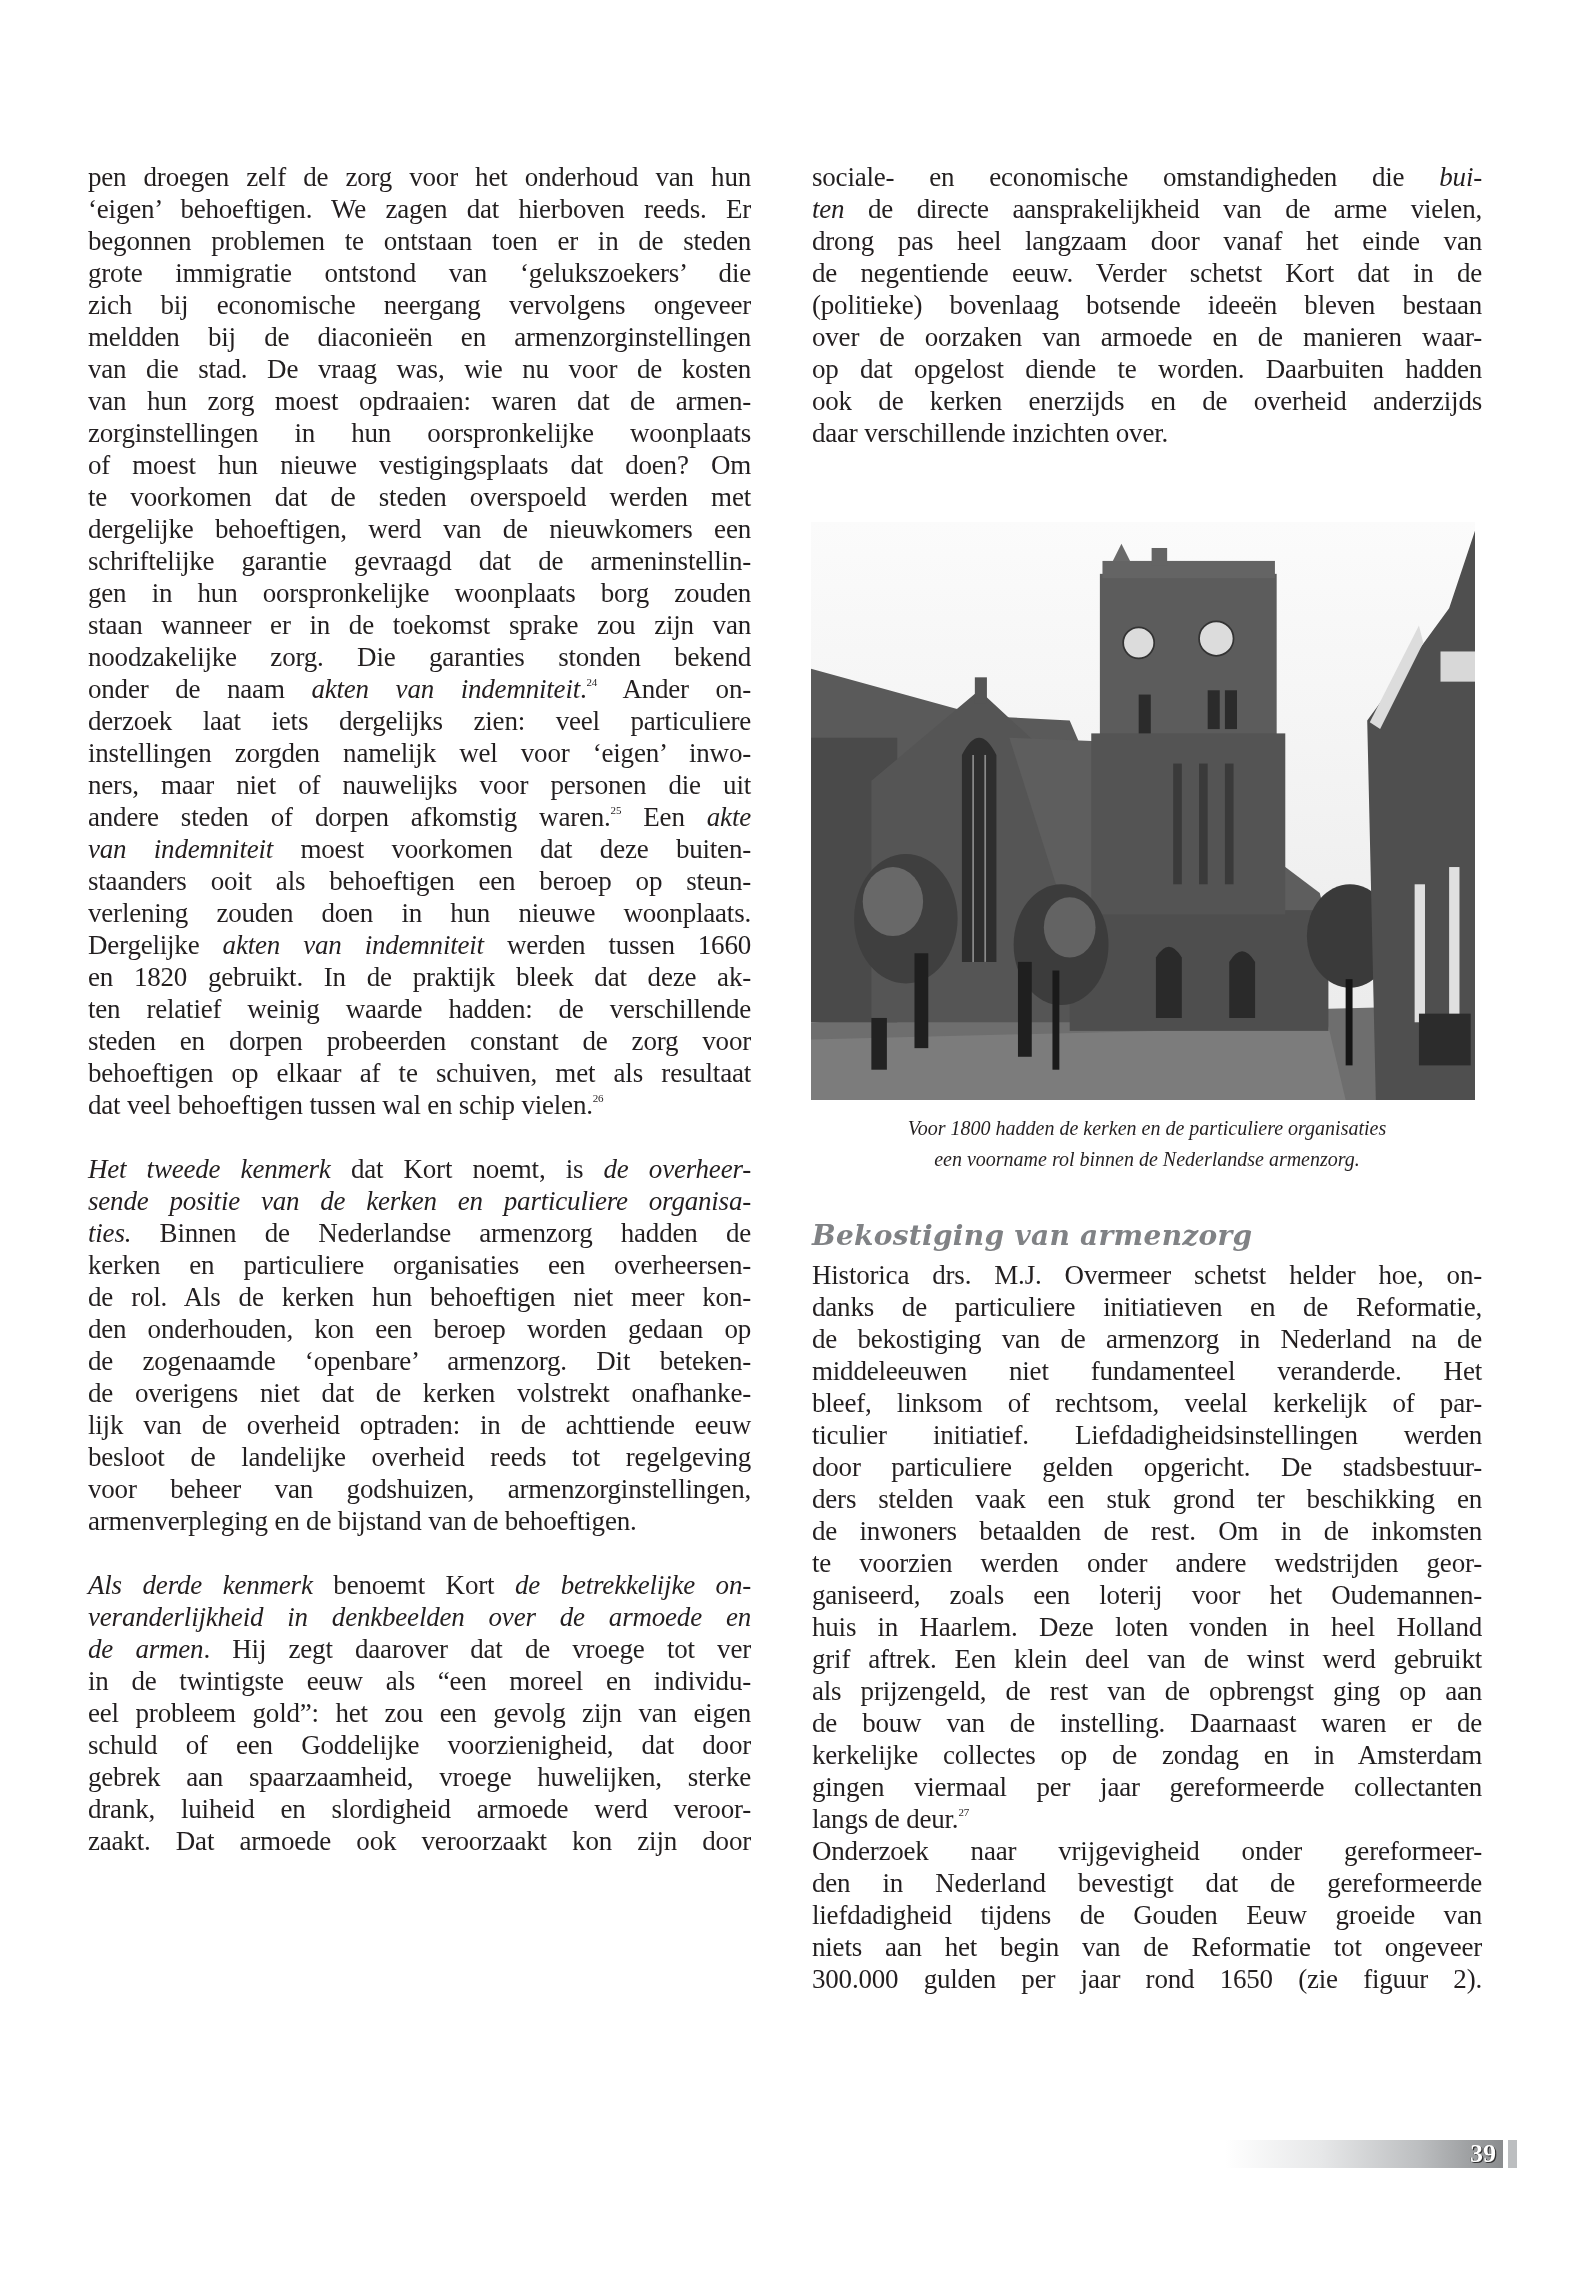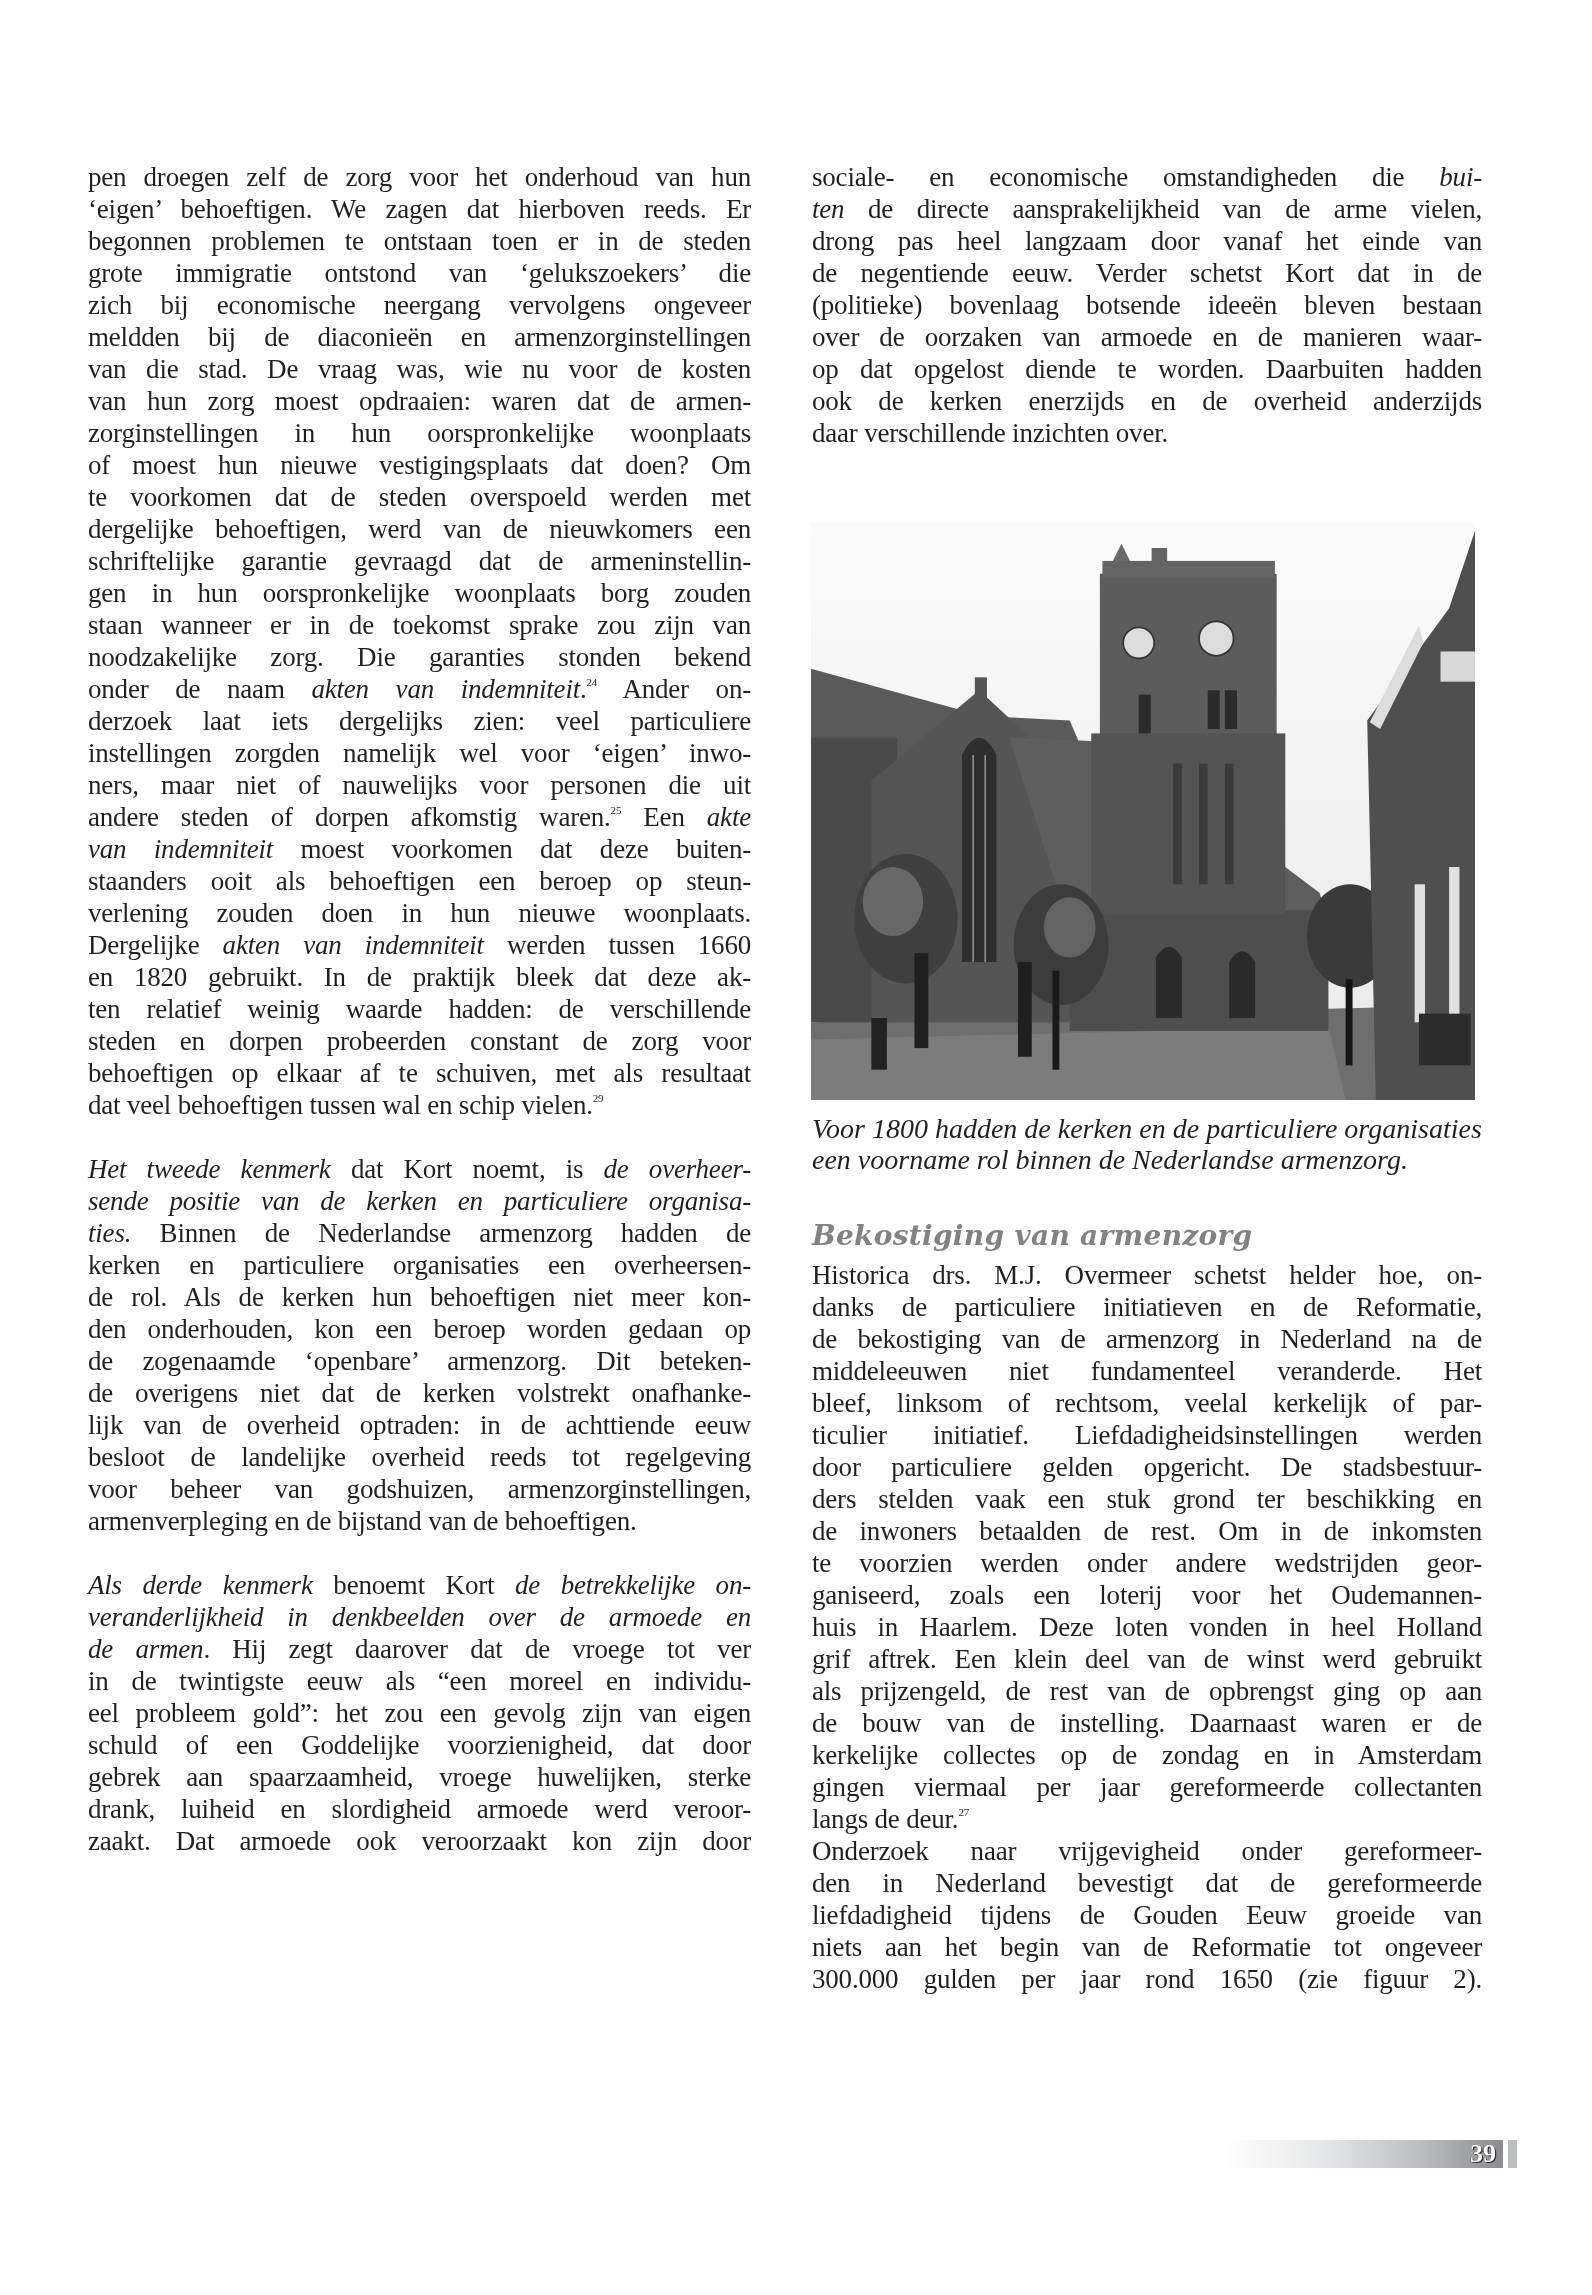--- a/index.html
+++ b/index.html
@@ -10,22 +10,22 @@
   .col-right { left:812px; top:161px; width:670px; }
   .line { display:block; height:32px; line-height:32px; font-size:27px;
           text-align:justify; text-align-last:justify; white-space:nowrap; letter-spacing:-0.2px; }
   .line.last { text-align-last:left; }
   .line .seg-i { font-style:italic; }
   .line sup { font-size:11px; line-height:0; position:relative; top:-1.7px; vertical-align:super; }
   .gap { display:block; height:32px; }
   .para { display:block; }
   .photo { position:absolute; left:811px; top:522px; width:664px; height:578px;
            background:#fcfcfc; overflow:hidden; }
-  .caption { position:absolute; left:812px; top:1113px; width:670px; 
-             font-style:italic; font-size:28px; line-height:31px; color:#231f20; }
+  .caption { position:absolute; left:812px; top:1113px; width:670px; text-align:center;
+             font-style:italic; font-size:20px; line-height:31px; color:#231f20; }
   .heading { position:absolute; left:812px; top:1219px; font-size:28px; font-weight:bold;
              font-style:italic; color:#808285; letter-spacing:0.3px;
              font-family:"DejaVu Serif","Liberation Serif",serif; }
   .pagebar { position:absolute; left:1225px; top:2140px; width:278px; height:28px;
              background:linear-gradient(to right,#ffffff 0%,#e6e7e8 35%,#bcbec0 70%,#8a8c8e 100%); }
   .pagebar-tab { position:absolute; left:1508px; top:2140px; width:8.6px; height:28px; background:#bcbec0; }
   .pagenum { position:absolute; right:7px; top:-0.9px; font-size:26px; font-weight:bold; color:#ffffff;
              font-family:"Liberation Serif",serif; text-shadow:1.3px 1.3px 0 #333, -0.4px -0.4px 0 #555; }
 </style>
 </head>
@@ -55,21 +55,21 @@
       <span class="line"><span>ners, maar niet of nauwelijks voor personen die uit</span></span>
       <span class="line"><span>andere steden of dorpen afkomstig waren.</span><sup>25</sup><span> Een </span><span class="seg-i">akte</span></span>
       <span class="line"><span class="seg-i">van indemniteit</span><span> moest voorkomen dat deze buiten-</span></span>
       <span class="line"><span>staanders ooit als behoeftigen een beroep op steun-</span></span>
       <span class="line"><span>verlening zouden doen in hun nieuwe woonplaats.</span></span>
       <span class="line"><span>Dergelijke </span><span class="seg-i">akten van indemniteit</span><span> werden tussen 1660</span></span>
       <span class="line"><span>en 1820 gebruikt. In de praktijk bleek dat deze ak-</span></span>
       <span class="line"><span>ten relatief weinig waarde hadden: de verschillende</span></span>
       <span class="line"><span>steden en dorpen probeerden constant de zorg voor</span></span>
       <span class="line"><span>behoeftigen op elkaar af te schuiven, met als resultaat</span></span>
-      <span class="line last"><span>dat veel behoeftigen tussen wal en schip vielen.</span><sup>29</sup></span>
+      <span class="line last"><span>dat veel behoeftigen tussen wal en schip vielen.</span><sup>26</sup></span>
     </div>
   <span class="gap"></span>
   <div class="para">
       <span class="line"><span class="seg-i">Het tweede kenmerk</span><span> dat Kort noemt, is </span><span class="seg-i">de overheer-</span></span>
       <span class="line"><span class="seg-i">sende positie van de kerken en particuliere organisa-</span></span>
       <span class="line"><span class="seg-i">ties.</span><span> Binnen de Nederlandse armenzorg hadden de</span></span>
       <span class="line"><span>kerken en particuliere organisaties een overheersen-</span></span>
       <span class="line"><span>de rol. Als de kerken hun behoeftigen niet meer kon-</span></span>
       <span class="line"><span>den onderhouden, kon een beroep worden gedaan op</span></span>
       <span class="line"><span>de zogenaamde ‘openbare’ armenzorg. Dit beteken-</span></span>

